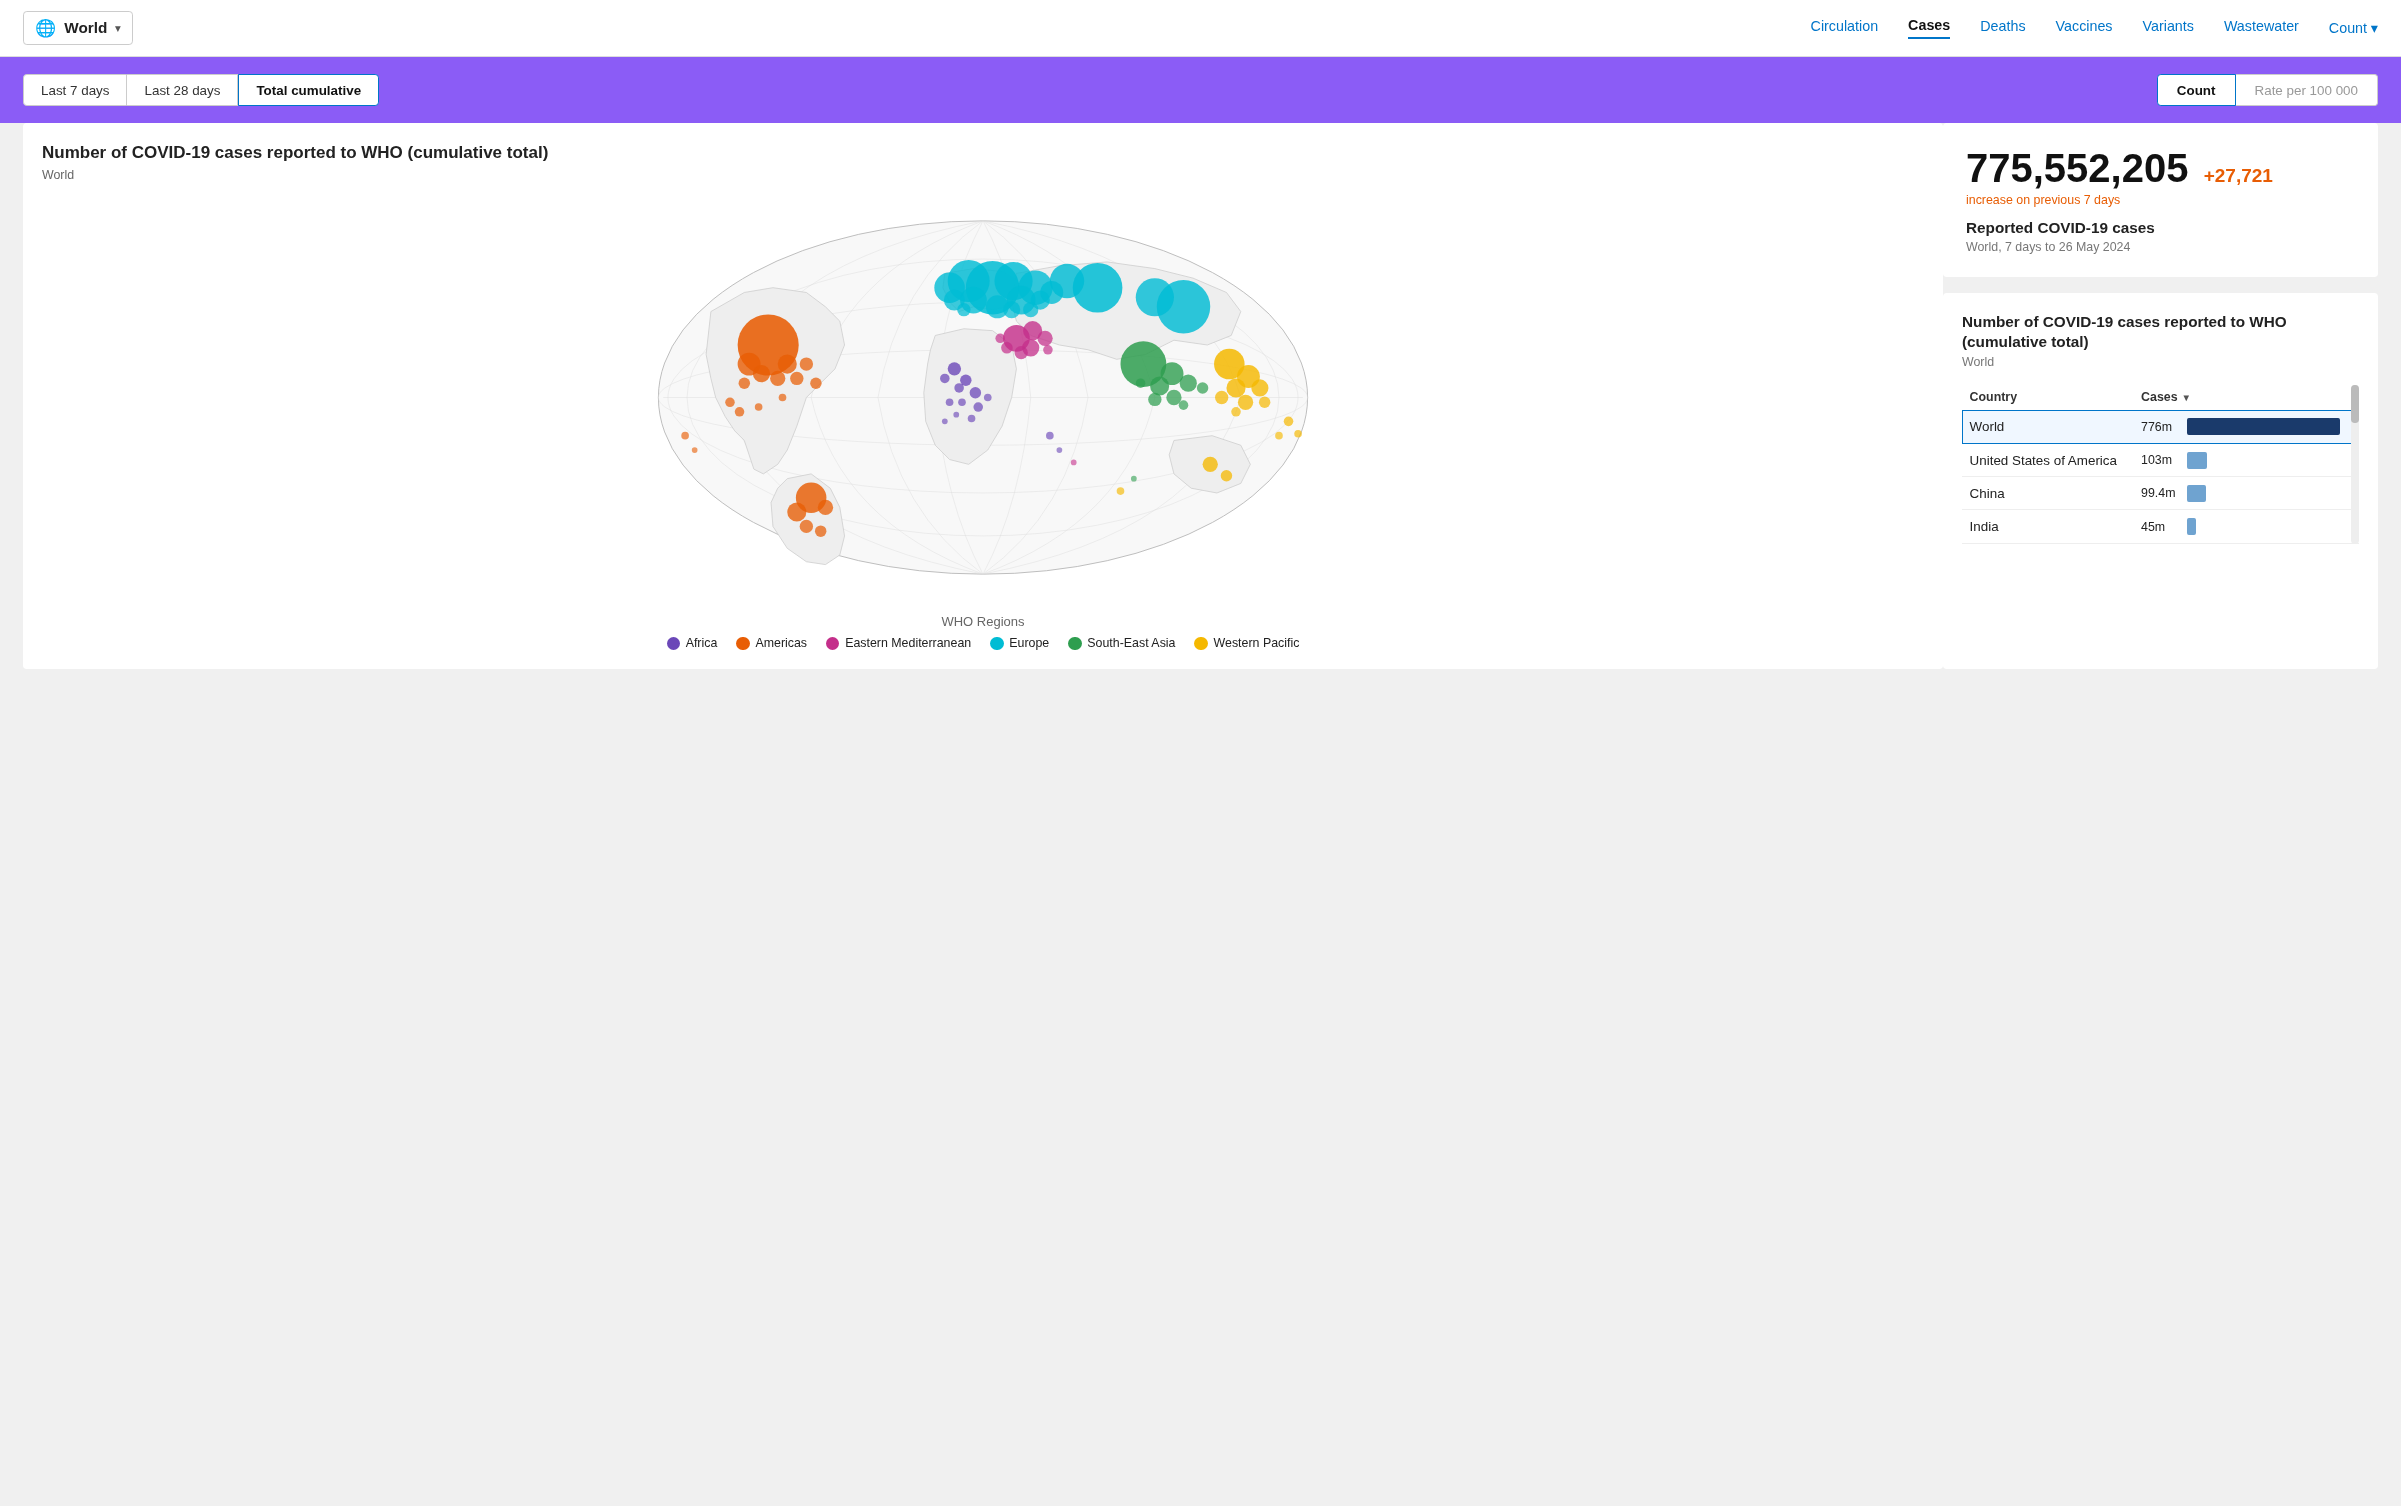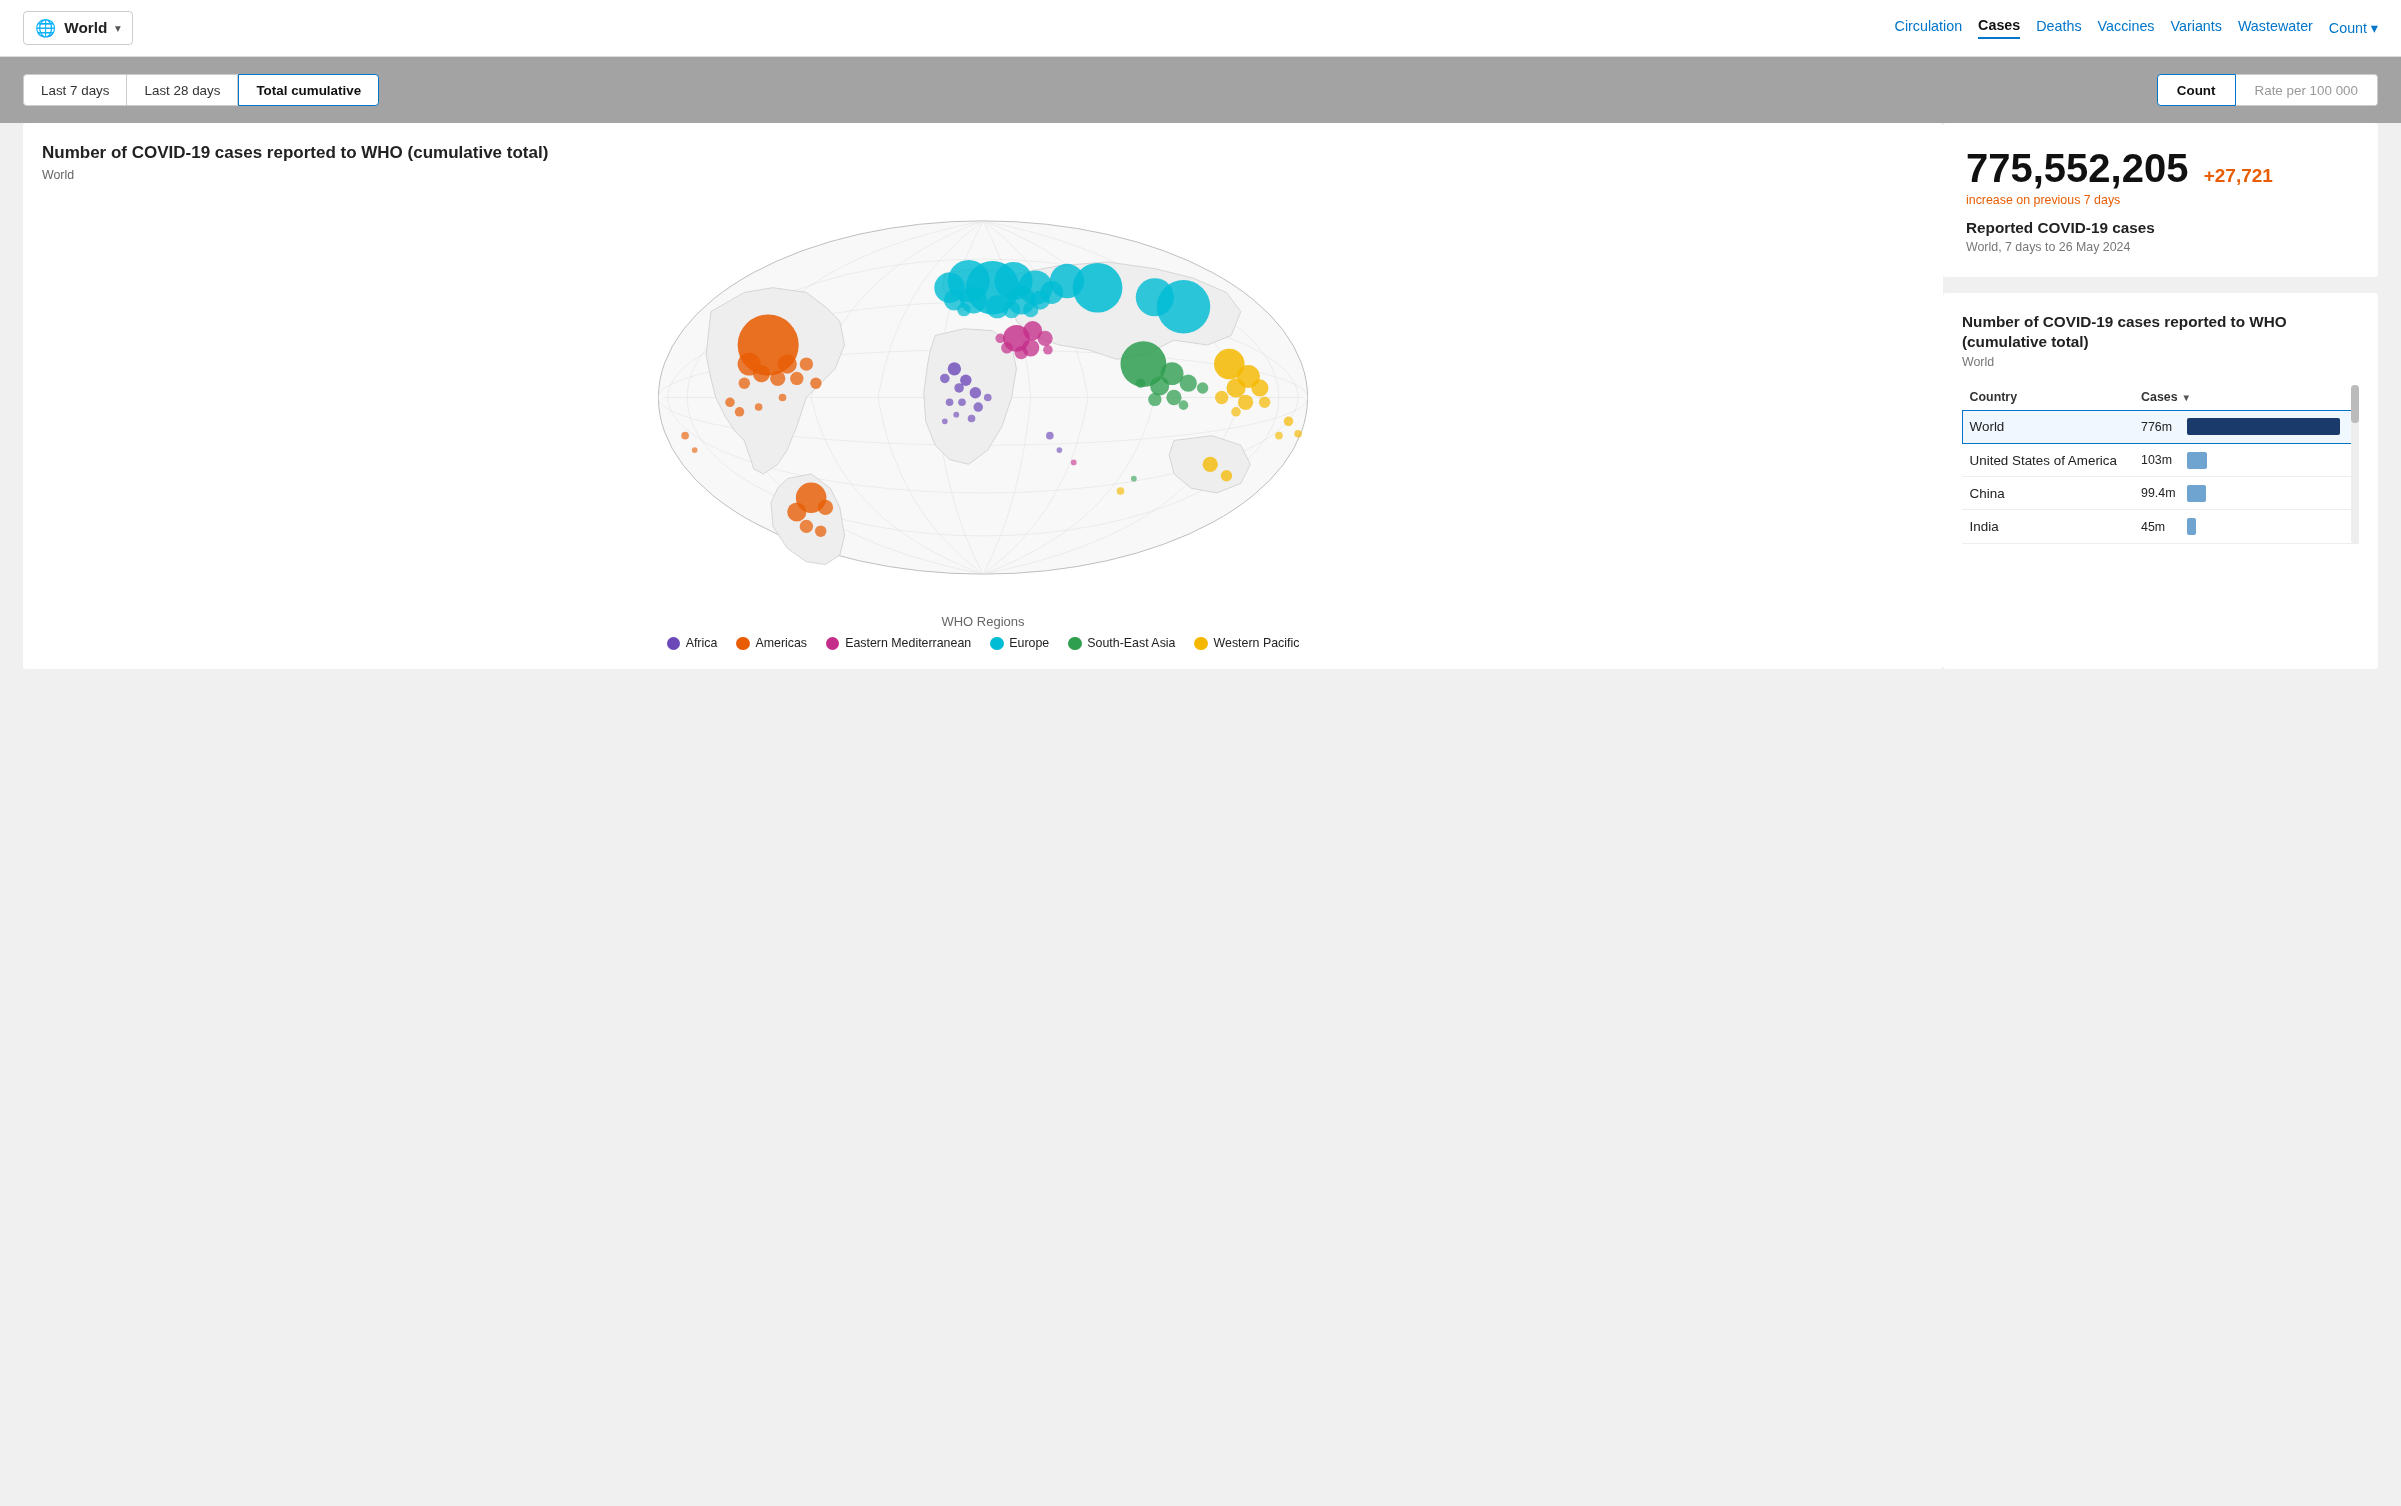--- a/index.html
+++ b/index.html
@@ -23,21 +23,21 @@
       padding: 5.7px 11.5px;
       cursor: pointer;
       margin-right: auto;
     }
     .header-left .globe-icon { font-size: 17px; }
     .header-left .world-label { font-size: 15.3px; font-weight: 600; }
     .header-left .chevron { font-size: 11.5px; color: #555; }
     .header-nav {
       display: flex;
       align-items: center;
-      gap: 16px;
+      gap: 30px;
       text-align: right;
     }
     .nav-item {
       font-size: 14.3px;
       color: #0075c9;
       text-decoration: none;
       cursor: pointer;
       padding-bottom: 3.8px;
     }
     .nav-item.active {
@@ -49,21 +49,21 @@
       display: flex;
       align-items: center;
       gap: 3.8px;
       color: #0075c9;
       cursor: pointer;
       font-size: 14.3px;
     }
 
     
     .tabs-row {
-      background: #a3a3a3;
+      background: #8b5cf6;
       padding: 17px 23px;
       display: flex;
       align-items: center;
       justify-content: space-between;
     }
     .time-tabs {
       display: flex;
       gap: 0;
     }
     .time-tab {

